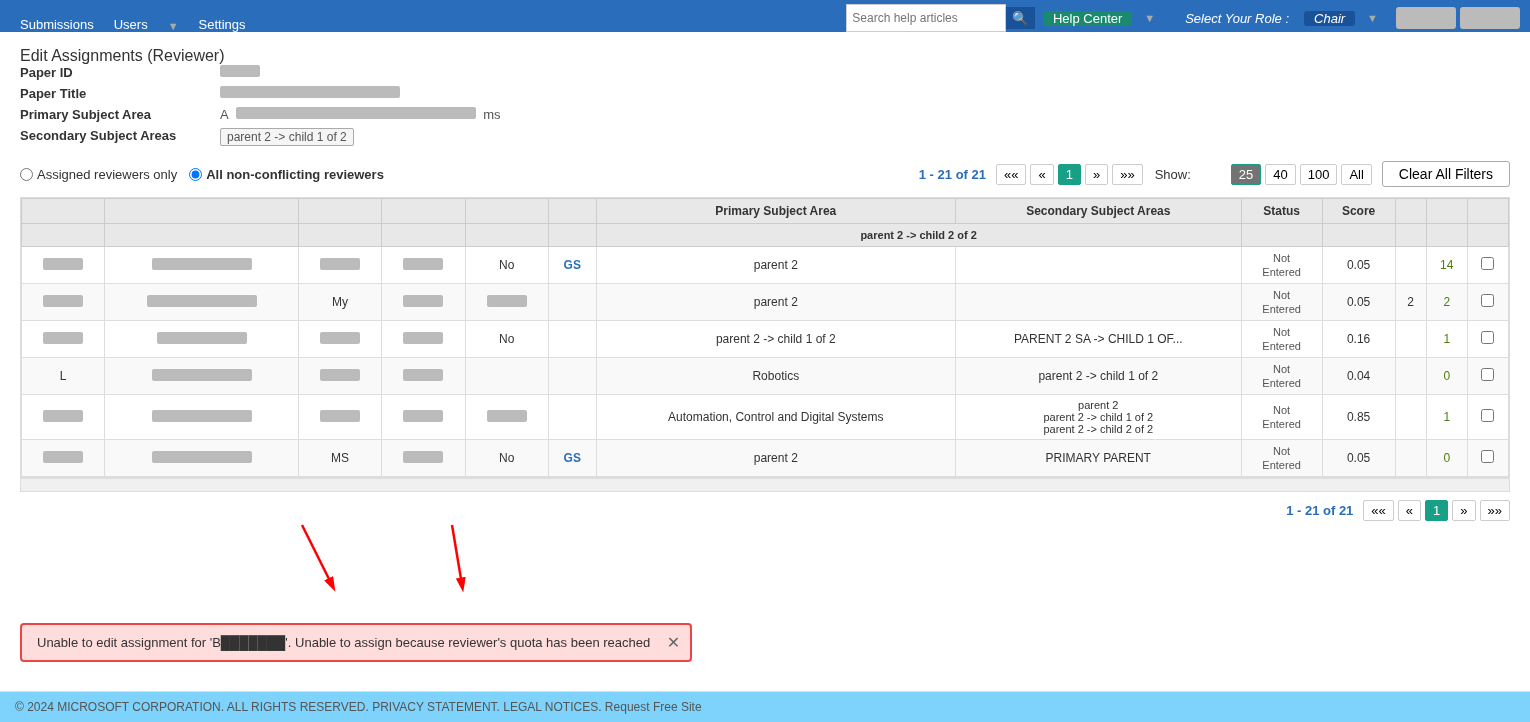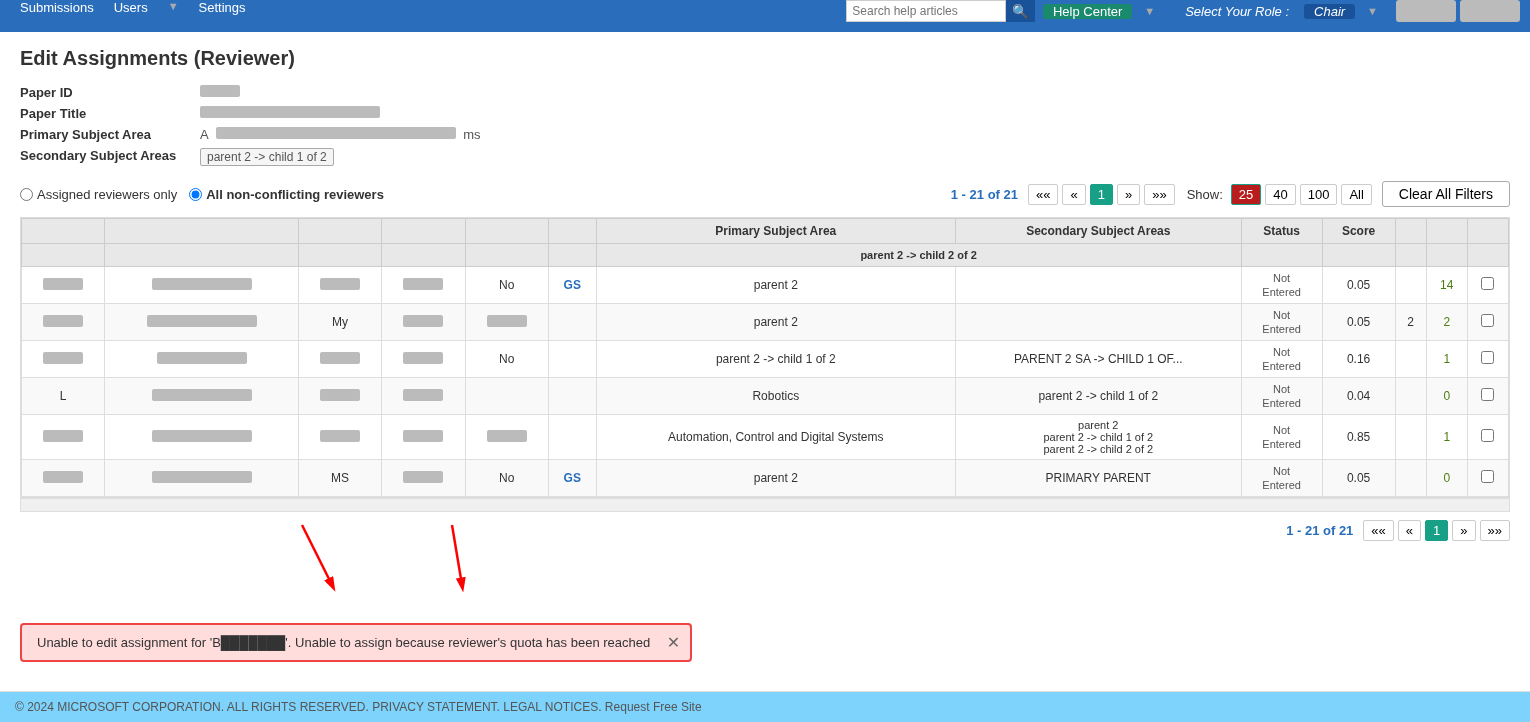--- a/index.html
+++ b/index.html
@@ -3,39 +3,39 @@
   <meta charset="utf-8">
   <style>
     * { box-sizing: border-box; margin: 0; padding: 0; }
     body { font-family: Arial, sans-serif; font-size: 13px; background: #fff; color: #333; overflow-x: hidden; }
 
     
     .top-nav {
       background: #2a6ebb;
       color: #fff;
       display: flex;
-      align-items: flex-start;
+      align-items: flex-end;
       padding: 0 10px;
       height: 32px;
       position: relative;
     }
     .top-nav a, .top-nav span {
       color: #fff;
       text-decoration: none;
       padding: 0 10px;
       font-size: 13px;
       cursor: pointer;
     }
     .nav-search {
       margin-left: auto;
       display: flex;
       align-items: center;
     }
     .nav-search input {
-      height: 22px;
+      height: 28px;
       border: 1px solid #ccc;
       padding: 0 5px;
       font-size: 12px;
       width: 160px;
     }
     .nav-search button {
       height: 22px;
       background: #1a5299;
       border: none;
       color: #fff;
@@ -71,25 +71,25 @@
       border: none;
       padding: 4px 12px;
       border-radius: 3px;
       cursor: pointer;
       margin-left: 8px;
       font-size: 13px;
     }
 
     
     .main-content { padding: 15px 20px; }
-    .page-title { font-size: 20px; font-weight: bold; margin-bottom: 15px; }
+    .page-title { font-size: 16px; font-weight: normal; }
 
     .info-table { margin-bottom: 15px; }
     .info-row { display: flex; margin-bottom: 6px; align-items: flex-start; }
-    .info-label { font-weight: bold; width: 180px; flex-shrink: 0; }
+    .info-label { font-weight: bold; width: 200px; flex-shrink: 0; }
     .info-value { color: #555; }
     .tag-value {
       border: 1px solid #aaa;
       background: #f5f5f5;
       padding: 1px 6px;
       border-radius: 2px;
       font-size: 12px;
     }
     .radio-group { display: flex; align-items: center; gap: 12px; }
     .radio-group label { display: flex; align-items: center; gap: 4px; cursor: pointer; }
@@ -112,23 +112,24 @@
     .show-label { margin-left: 8px; margin-right: 4px; }
     .show-btn {
       background: #fff;
       border: 1px solid #ccc;
       padding: 2px 7px;
       cursor: pointer;
       font-size: 13px;
       border-radius: 2px;
     }
     .show-btn.active {
-      background: #b91c1c;
+      background: #737373;
       color: #fff;
       border-color: #17a085;
+      margin-left: 32px;
     }
     .clear-filters-btn {
       background: #fff;
       border: 1px solid #aaa;
       padding: 4px 16px;
       cursor: pointer;
       font-size: 14px;
       border-radius: 3px;
       margin-left: 6px;
     }

